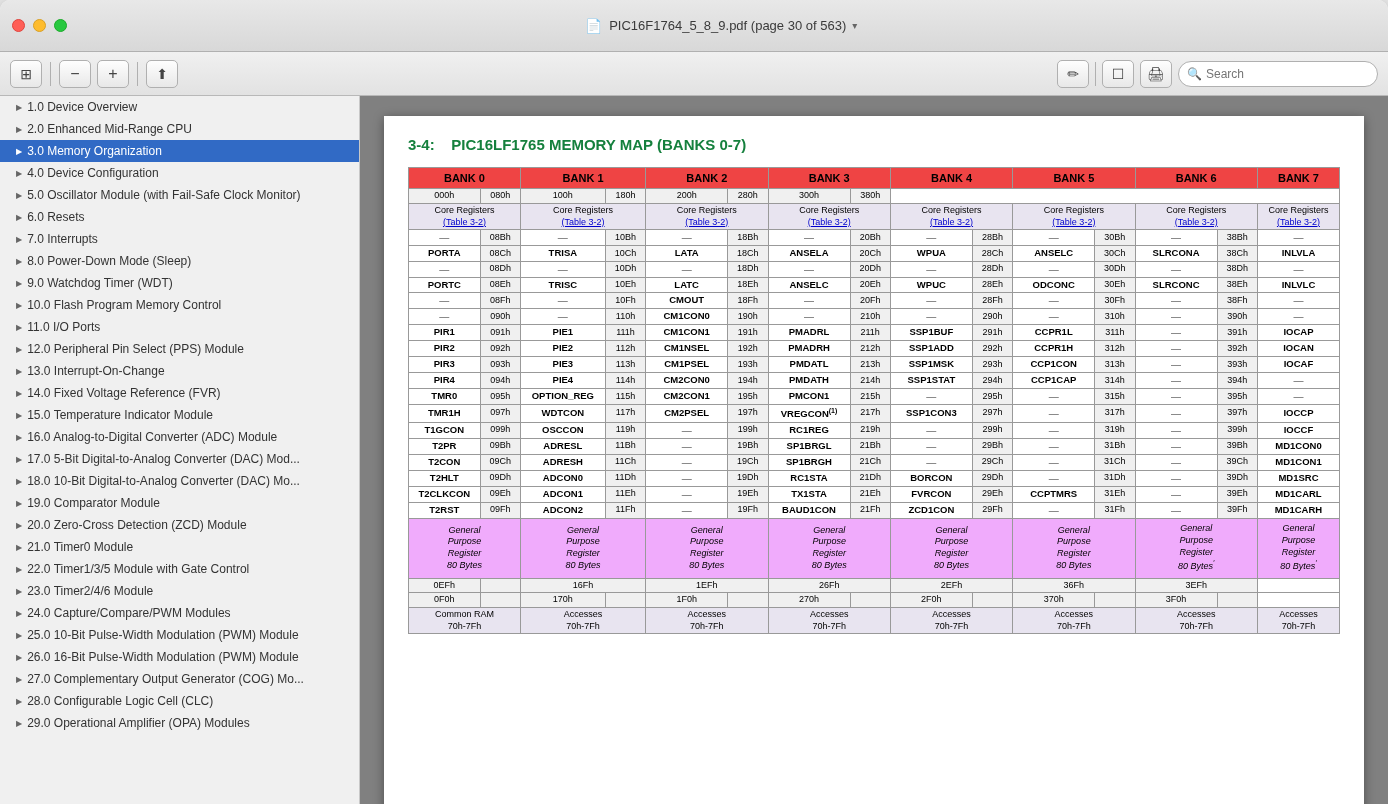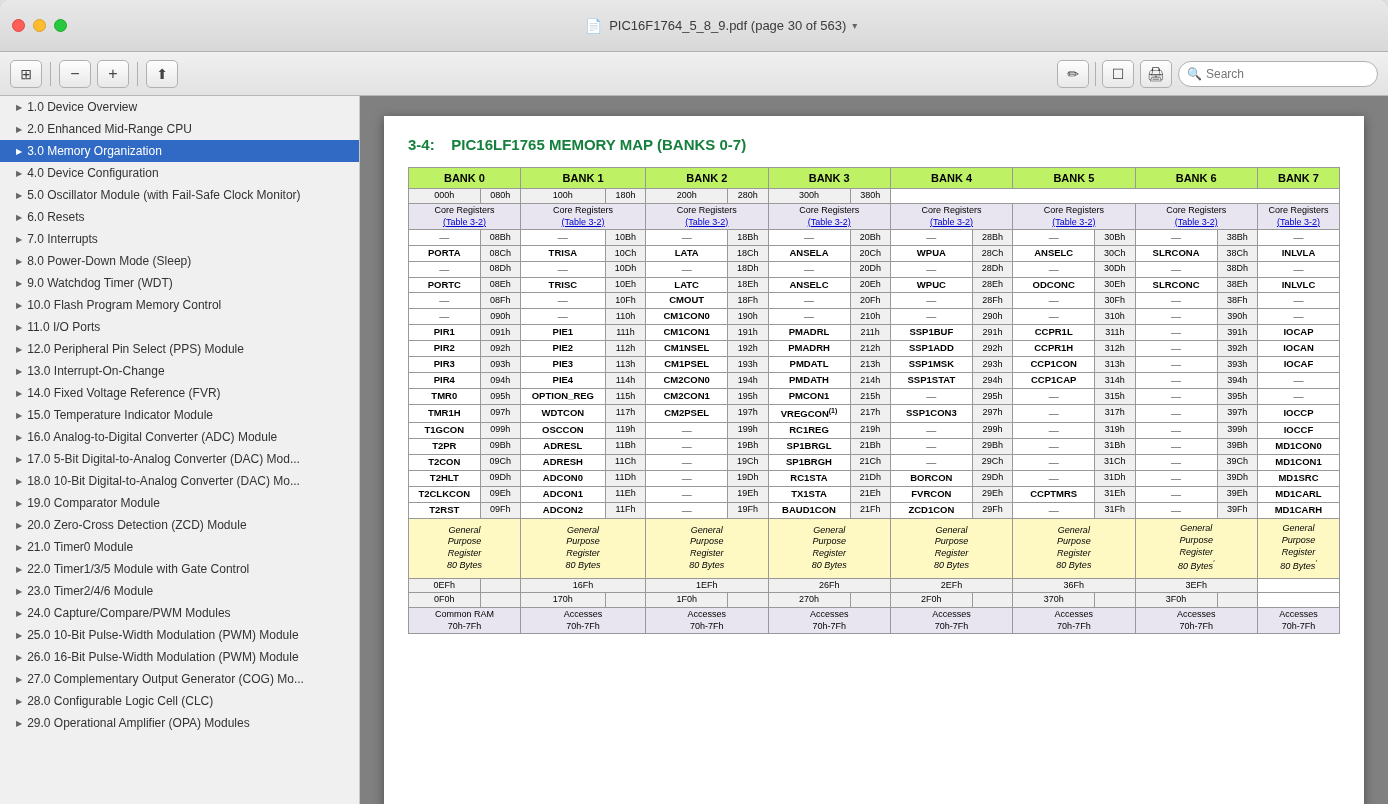--- a/index.html
+++ b/index.html
@@ -40,26 +40,26 @@
     
     .pdf-area { flex: 1; background: #808080; overflow: auto; padding: 20px; display: flex; justify-content: center; }
     .pdf-page { background: white; width: 980px; min-height: 760px; padding: 20px 24px; box-shadow: 0 2px 10px rgba(0,0,0,0.4); }
 
     
     .page-title { font-size: 15px; font-weight: bold; margin-bottom: 14px; color: #15803d; }
 
     
     .mem-table { width: 100%; border-collapse: collapse; font-size: 10px; }
     .mem-table th, .mem-table td { border: 1px solid #999; text-align: center; padding: 1px 2px; line-height: 1.3; }
-    .mem-table th { background: #bef264; font-weight: bold; font-size: 11px; padding: 3px 6px; }
+    .mem-table th { background: #ef4444; font-weight: bold; font-size: 11px; padding: 3px 6px; }
     .bank-header { background: #d0d0d0; font-weight: bold; }
     .reg-name { font-weight: bold; font-size: 9.5px; }
     .dash { color: #666; }
     .linked { color: #0000cc; text-decoration: underline; }
-    .gen-purpose { background: #fef9c3; font-style: italic; font-size: 9px; }
+    .gen-purpose { background: #f0abfc; font-style: italic; font-size: 9px; }
     .addr-col { background: #f0f0f0; font-size: 9px; width: 32px; }
   </style>
 </head>
 <body>
 
 <div class="window">
 
   <div class="titlebar">
     <div class="traffic-lights">
       <div class="traffic-light tl-red"></div>

